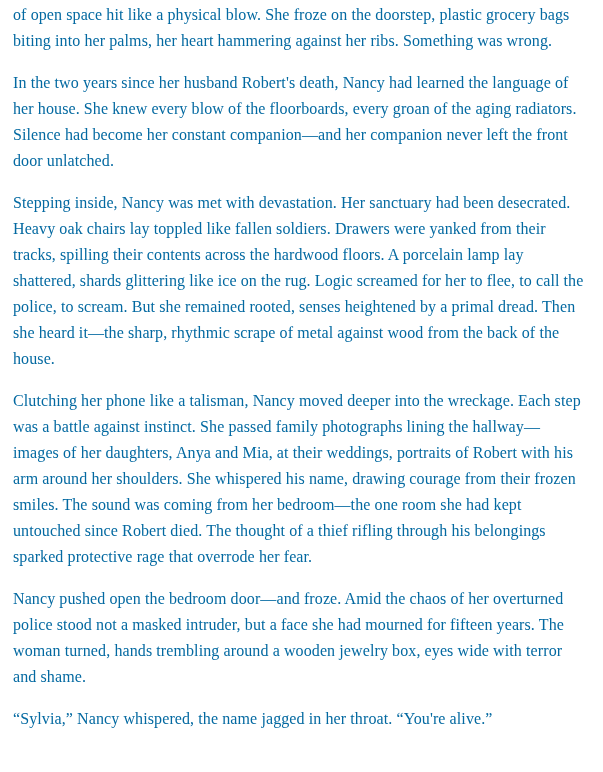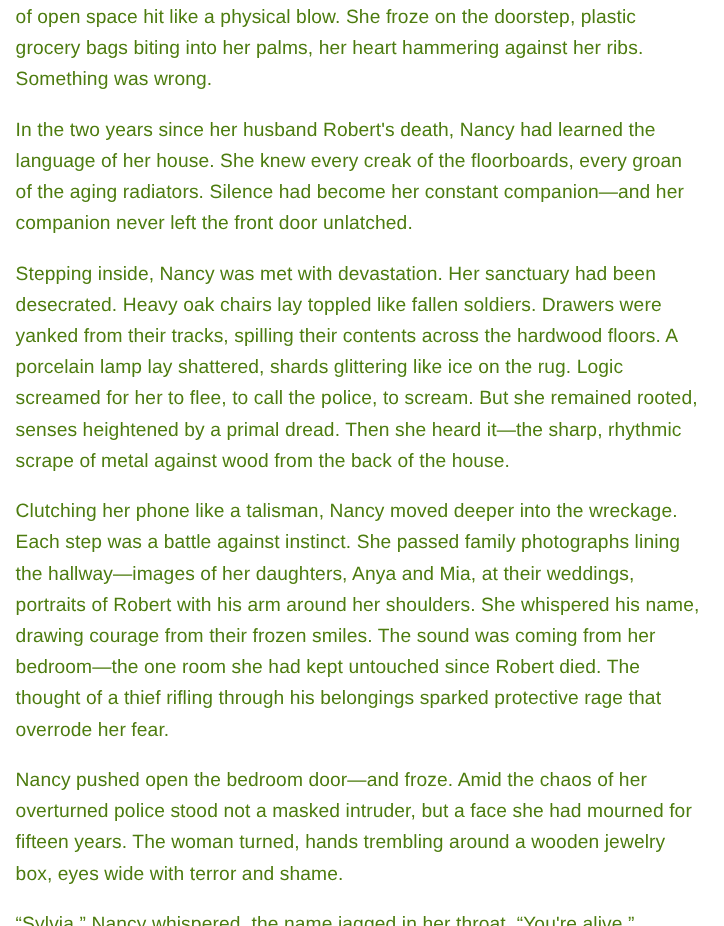--- a/index.html
+++ b/index.html
@@ -15,37 +15,37 @@
   .page {
     box-sizing: border-box;
     width: 603px;
     height: 772px;
     padding: 2px 18px 10px 13px;
     background: #ffffff;
   }
   .story p {
     margin: 0 0 16px 0;
     max-width: 572px;
-    font-family: Liberation Sans, sans-serif;
+    font-family: Liberation Serif, serif;
     font-size: 16px;
     line-height: 26px;
     font-weight: 400;
-    color: #4d7c0f;
+    color: #0369a1;
     letter-spacing: 0.1px;
     text-align: left;
   }
   .story p:last-child {
     margin-bottom: 0;
   }
 </style>
 </head>
 <body>
 
 <div class="page">
   <div class="story">
     <p>of open space hit like a physical blow. She froze on the doorstep, plastic grocery bags biting into her palms, her heart hammering against her ribs. Something was wrong.</p>
-    <p>In the two years since her husband Robert's death, Nancy had learned the language of her house. She knew every creak of the floorboards, every groan of the aging radiators. Silence had become her constant companion—and her companion never left the front door unlatched.</p>
+    <p>In the two years since her husband Robert's death, Nancy had learned the language of her house. She knew every blow of the floorboards, every groan of the aging radiators. Silence had become her constant companion—and her companion never left the front door unlatched.</p>
     <p>Stepping inside, Nancy was met with devastation. Her sanctuary had been desecrated. Heavy oak chairs lay toppled like fallen soldiers. Drawers were yanked from their tracks, spilling their contents across the hardwood floors. A porcelain lamp lay shattered, shards glittering like ice on the rug. Logic screamed for her to flee, to call the police, to scream. But she remained rooted, senses heightened by a primal dread. Then she heard it—the sharp, rhythmic scrape of metal against wood from the back of the house.</p>
     <p>Clutching her phone like a talisman, Nancy moved deeper into the wreckage. Each step was a battle against instinct. She passed family photographs lining the hallway—images of her daughters, Anya and Mia, at their weddings, portraits of Robert with his arm around her shoulders. She whispered his name, drawing courage from their frozen smiles. The sound was coming from her bedroom—the one room she had kept untouched since Robert died. The thought of a thief rifling through his belongings sparked protective rage that overrode her fear.</p>
     <p>Nancy pushed open the bedroom door—and froze. Amid the chaos of her overturned police stood not a masked intruder, but a face she had mourned for fifteen years. The woman turned, hands trembling around a wooden jewelry box, eyes wide with terror and shame.</p>
     <p>“Sylvia,” Nancy whispered, the name jagged in her throat. “You're alive.”</p>
   </div>
 </div>
 
 </body></html>

